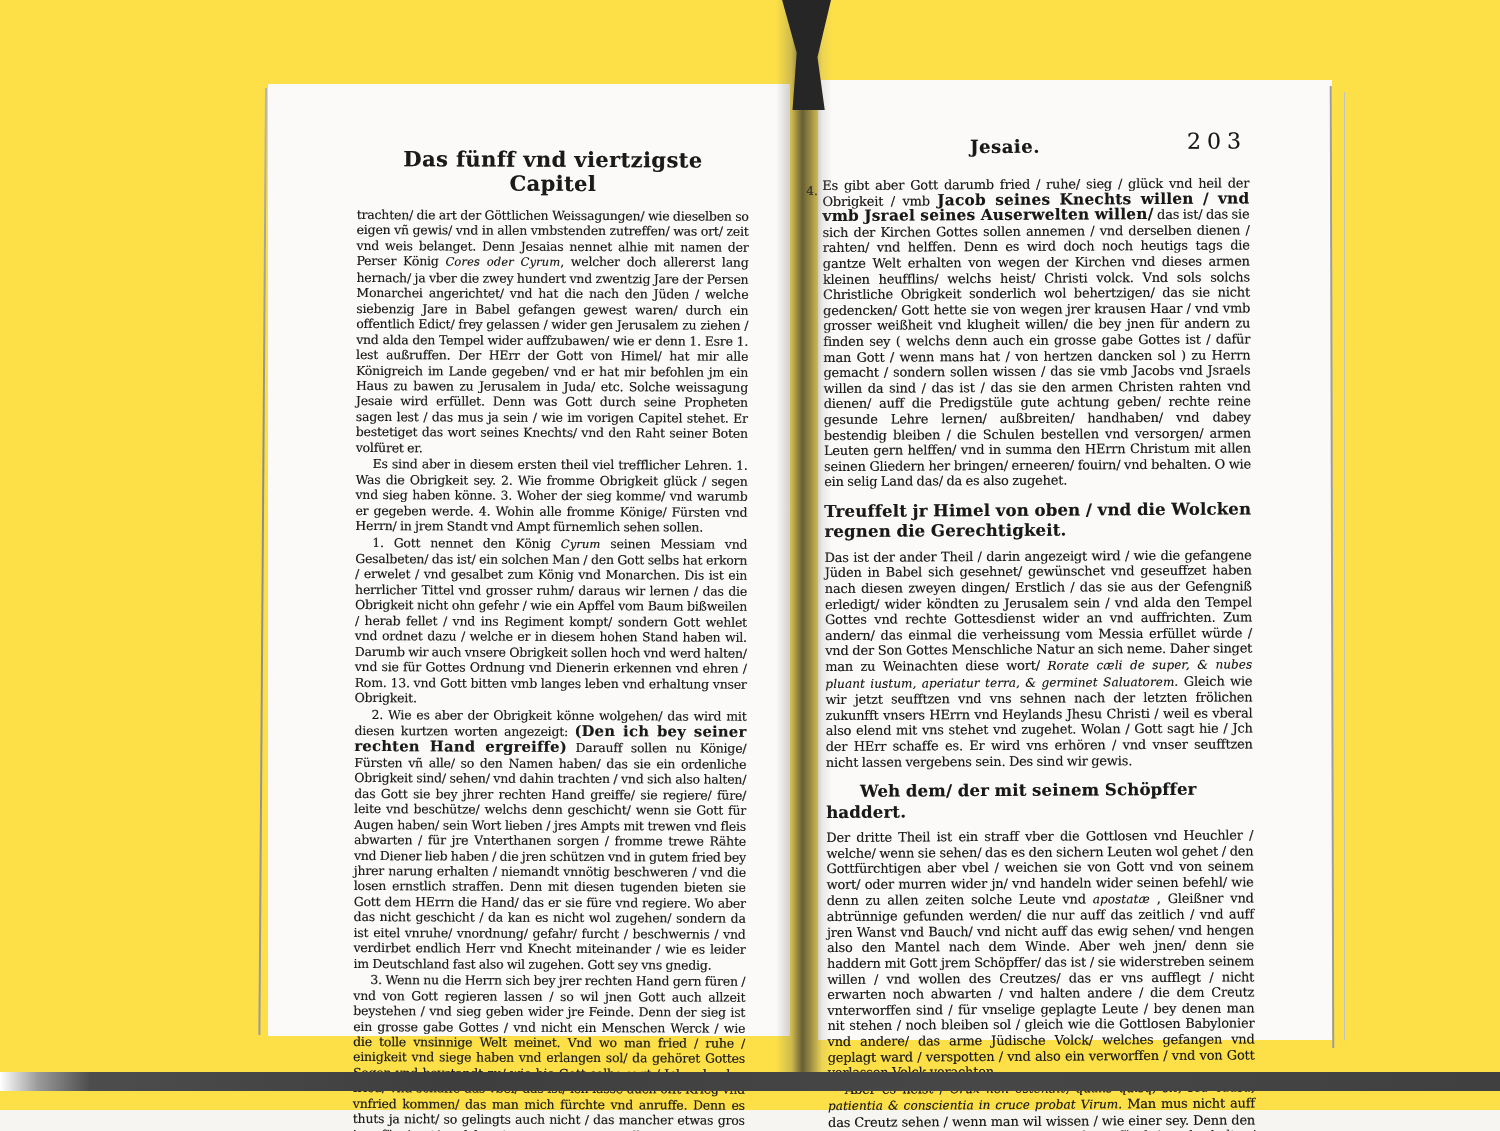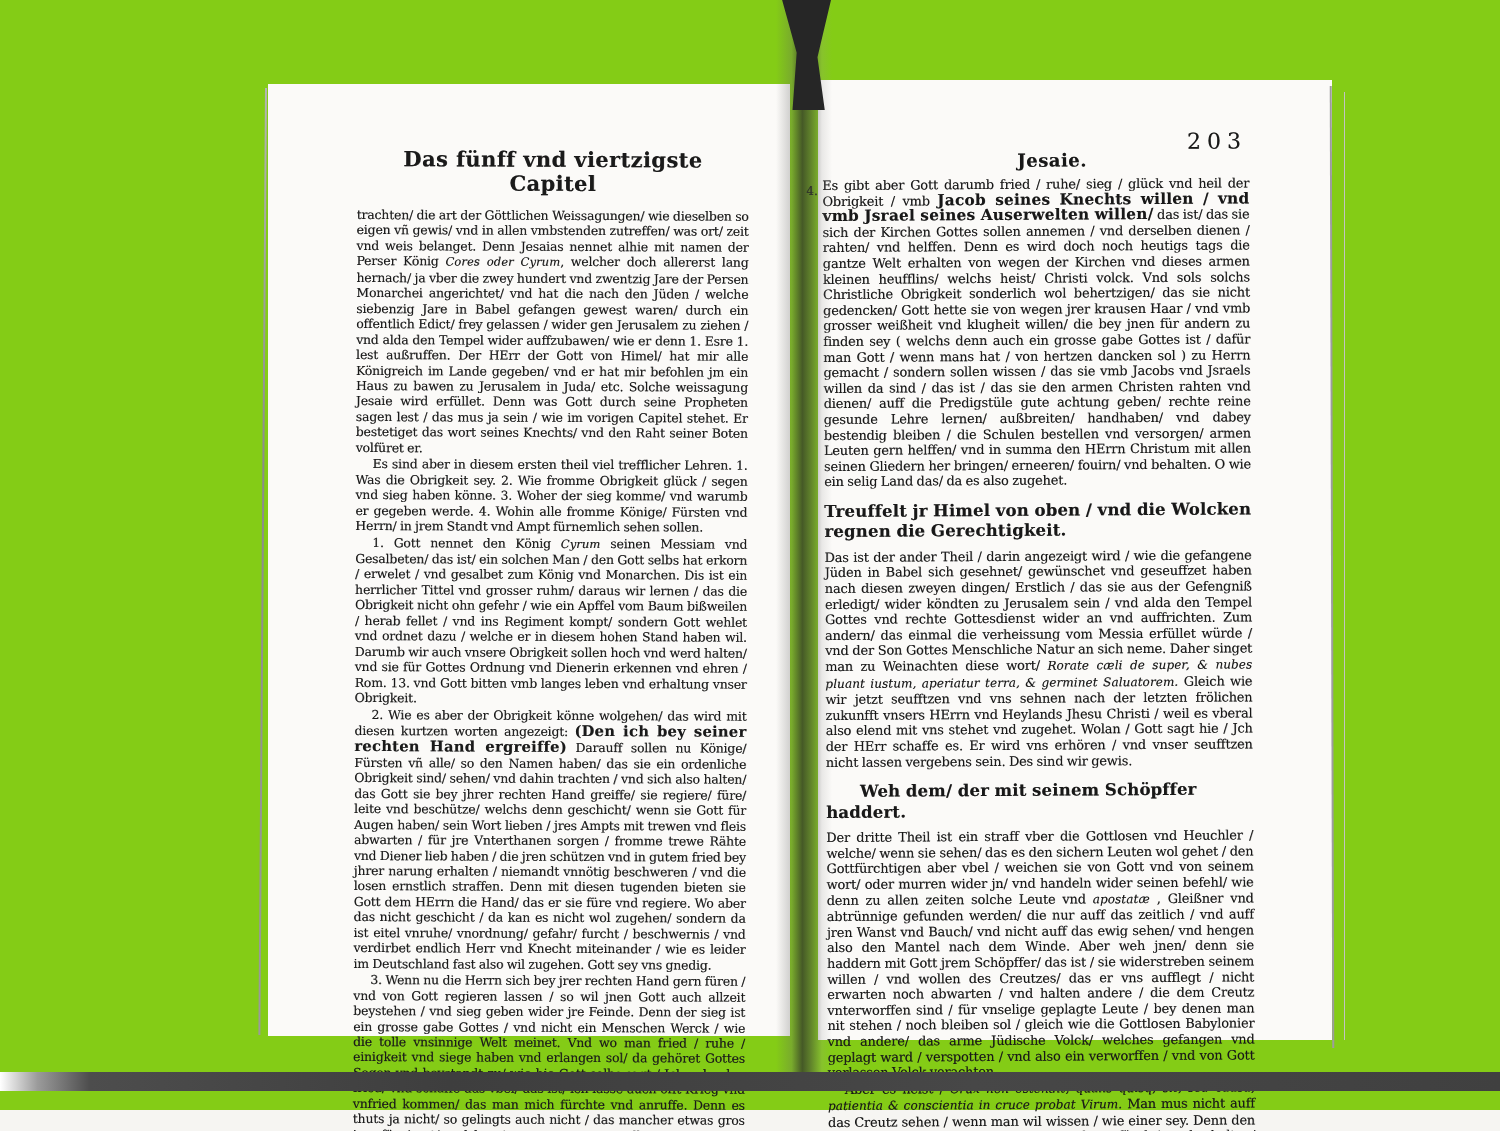--- a/index.html
+++ b/index.html
@@ -1,21 +1,21 @@
 <!DOCTYPE html>
 <html><head>
 <meta charset="utf-8">
 <style>
   html,body{margin:0;padding:0;}
   body{
     width:1500px;height:1131px;overflow:hidden;
     font-family:"DejaVu Serif","Liberation Serif",serif;
     background:#f6f5f2;
   }
-  .stage{position:relative;width:1500px;height:1110px;background:#84cc16;}
+  .stage{position:relative;width:1500px;height:1110px;background:#fde047;}
   .page{position:absolute;background:#fbfaf8;z-index:1;}
   .page-left{left:268px;top:84px;width:522px;height:952px;}
   .page-right{left:818px;top:80px;width:514px;height:960px;}
   
   .edge{position:absolute;z-index:4;}
   .edge-left{left:265px;top:88px;width:2px;height:947px;background:linear-gradient(#b5b5b5,#8b8b8b 40%,#9b9b9b);transform:rotate(0.4deg);transform-origin:top left;}
   .edge-right-1{left:1331px;top:86px;width:2px;height:962px;background:#9d9d9d;transform:rotate(-0.15deg);}
   .edge-right-2{left:1344px;top:92px;width:1px;height:948px;background:#c3c3c3;}
   
   .gutter{position:absolute;left:776px;top:0;width:56px;height:1076px;z-index:5;pointer-events:none;
@@ -33,21 +33,21 @@
     transform:rotate(0.25deg);transform-origin:top left;
     color:#1a1a1a;font-size:12.4px;line-height:15.45px;
     text-shadow:0.3px 0 0 rgba(25,25,25,0.5);}
   .lp-header{font-size:21px;font-weight:bold;text-align:center;letter-spacing:0.4px;margin-bottom:12px;line-height:24px;}
   
   .rp-text{position:absolute;left:822px;top:138px;width:427px;z-index:2;
     transform:rotate(-0.35deg);transform-origin:top left;
     color:#181818;font-size:12.9px;line-height:15.6px;
     text-shadow:0.3px 0 0 rgba(25,25,25,0.5);}
   .rp-header-row{position:relative;height:28px;margin-bottom:12px;}
-  .rp-title{position:absolute;left:148px;top:16px;font-size:18px;font-weight:bold;letter-spacing:0.5px;margin-left:47px;}
+  .rp-title{position:absolute;left:148px;top:2px;font-size:18px;font-weight:bold;letter-spacing:0.5px;}
   .rp-pagenum{position:absolute;right:2px;top:-2px;font-size:22px;letter-spacing:6px;}
   .rp-margin-note{position:absolute;left:-16px;top:46px;font-size:12px;z-index:6;}
   
   .blk{text-align:justify;word-spacing:-0.4px;letter-spacing:-0.15px;}
   .blk.indent{text-indent:17px;}
   .blk-para + .blk-para{margin-top:1px;}
   .blk-heading{font-weight:bold;font-size:16.5px;line-height:20.5px;letter-spacing:0.2px;margin:12px 0 7px;text-align:left;text-indent:0;}
   .blk-heading.indent{text-indent:34px;}
   .s-n{}
   .s-i{font-style:italic;font-size:0.93em;letter-spacing:0.1px;}

